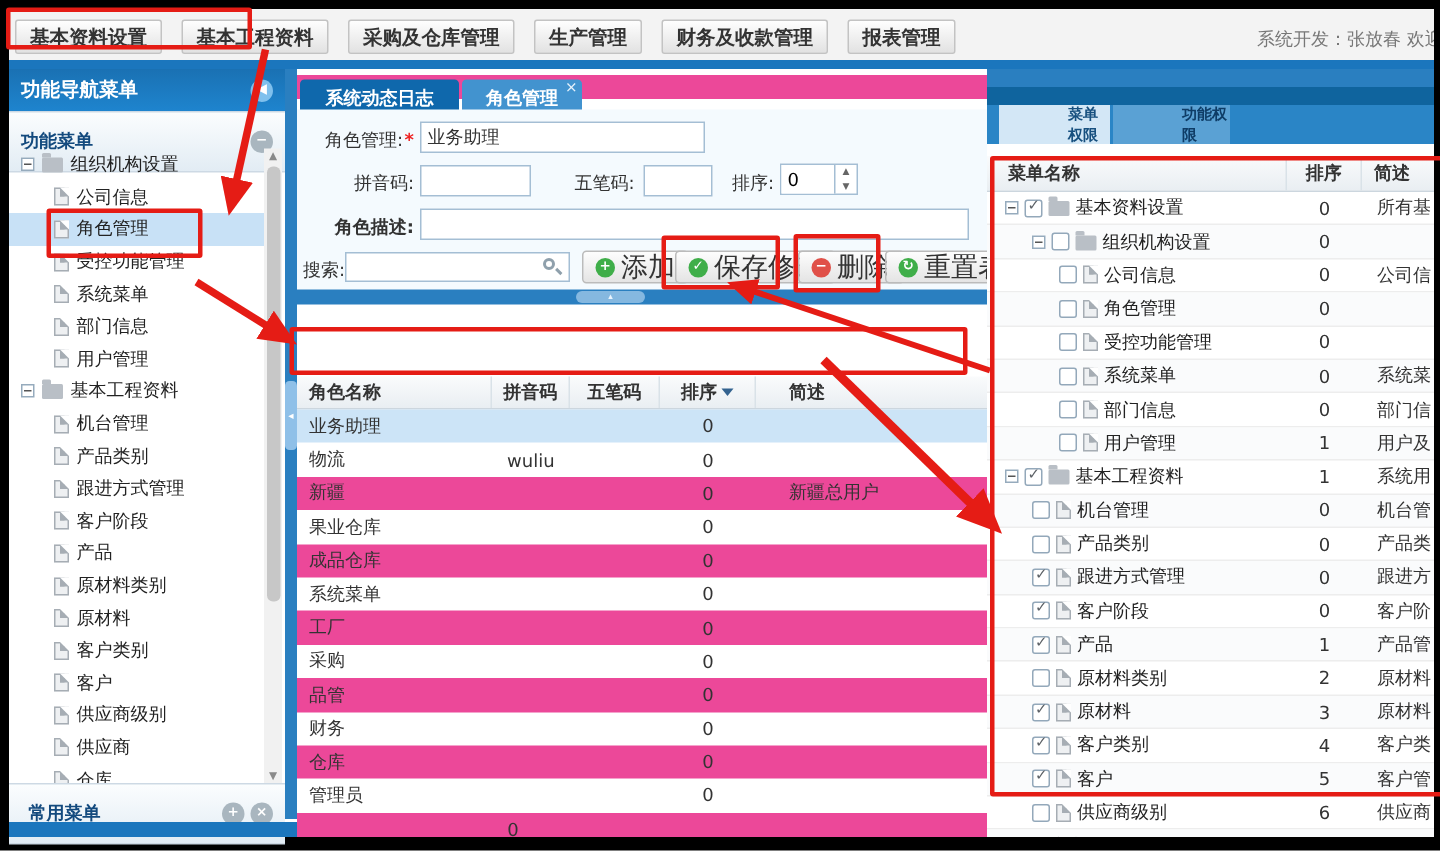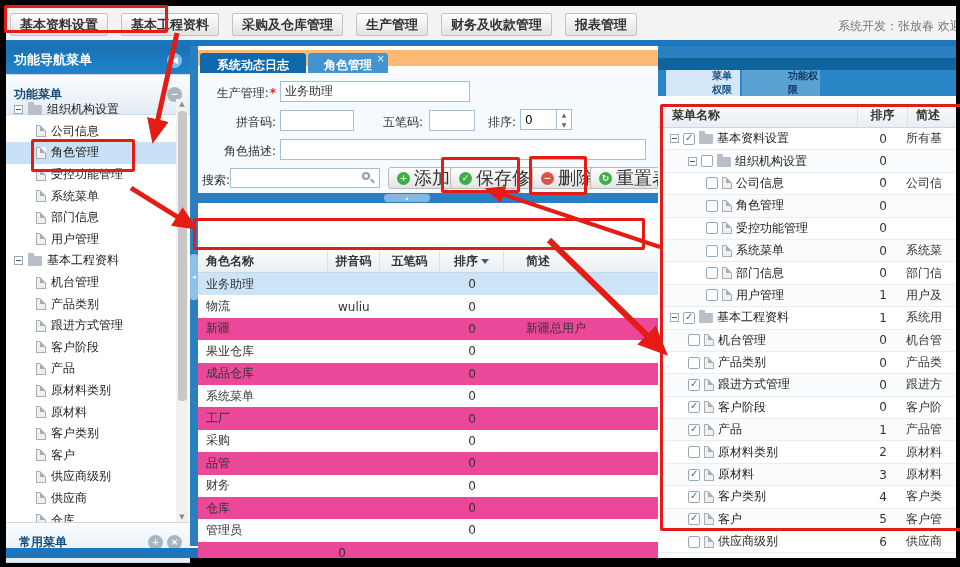--- a/index.html
+++ b/index.html
@@ -66,21 +66,21 @@
 
   
   #splitter { left:190px; top:46px; width:8px; height:500px; background:#2a7fc0; }
   #splitter .handle { position:absolute; left:0; top:208px; width:8px; height:46px;
                       background:#8fc0e8; border-radius:3px; color:#fff; font-size:7px;
                       display:flex; align-items:center; justify-content:center; cursor:pointer; }
   #splitter .handle::after { content:'◂'; }
 
   
   #center { left:198px; top:46px; width:460px; height:512px; background:#fff; overflow:hidden; }
-  #c-tabstrip { position:absolute; left:0; top:4px; width:460px; height:16px; background:#fdba74; }
+  #c-tabstrip { position:absolute; left:0; top:4px; width:460px; height:16px; background:#ec4899; }
   .c-tab { position:absolute; top:3px; height:24px; display:flex; align-items:center;
            justify-content:center; color:#fff; font-weight:bold; font-size:12px;
            border-radius:3px 3px 0 0; cursor:pointer; }
   #c-tab0 { left:2px;  width:106px; background:#0f68ac; }
   #c-tab1 { left:110px; width:80px; background:#4293cf; }
   .close-x { position:absolute; top:0; right:3px; font-size:10px; font-weight:normal;
              color:#e8f3fc; cursor:pointer; }
   .close-x::after { content:'×'; }
 
   #c-form { position:absolute; left:0; top:27px; width:460px; height:120px; background:#f4fafe; }
@@ -173,21 +173,21 @@
   .rp-row.lv2 { padding-left:30px; }
   .rp-row.lv3 { padding-left:48px; }
   .rp-row .expander { display:none; }
   .rp-row.has-exp .expander { display:block; }
   .cb { width:12px; height:12px; background:#fff; border:1px solid #93a8ba; border-radius:2px;
         flex:none; position:relative; cursor:pointer; }
   .rp-row.checked .cb::after { content:'✓'; position:absolute; left:1px; top:-2px;
                                font-size:10px; font-weight:bold; color:#5c6166; }
   .rp-label { font-size:12px; color:#222; white-space:nowrap; }
   .rp-sort { position:absolute; left:200px; width:50px; text-align:center; }
-  .rp-desc { position:absolute; left:238px; right:0; padding-left:10px; white-space:nowrap;
+  .rp-desc { position:absolute; left:250px; right:0; padding-left:10px; white-space:nowrap;
              overflow:hidden; }
 
   
   #bottom-blue { left:6px; top:548px; width:192px; height:10px; background:#1b76bd; }
 
   
   .anno-box { position:absolute; border:3px solid #e51c15; border-radius:2px;
               pointer-events:none; z-index:40; }
   #anno-svg { position:absolute; left:0; top:0; width:960px; height:567px;
               pointer-events:none; z-index:50; }
@@ -358,35 +358,35 @@
     <div class="c-tab" id="c-tab0">
       <span>系统动态日志</span>
     </div>
     <div class="c-tab" id="c-tab1">
       <span>角色管理</span>
       <span class="close-x"></span>
     </div>
   </div>
 
   <div id="c-form">
-    <div class="f-label" style="left:2px; top:12px;"><span>生产管理:</span><span class="req">*</span></div>
+    <div class="f-label" style="left:2px; top:12px;"><span>角色管理:</span><span class="req">*</span></div>
     <input class="tbx" style="left: 82px; top: 8px; width: 190px;" value="业务助理">
     <div class="f-label" style="left:2px; top:41px;">拼音码:</div>
     <input class="tbx" style="left: 82px; top: 37px; width: 74px;" value="">
     <div class="f-label" style="left:149px; top:41px;">五笔码:</div>
     <input class="tbx" style="left: 231px; top: 37px; width: 46px;" value="">
     <div class="f-label" style="left:244px; top:41px; width:74px;">排序:</div>
     <div id="spinner">
       <input value="0" style="">
       <div class="spin-btns">
         <span class="spin-up"></span>
         <span class="spin-dn"></span>
       </div>
     </div>
-    <div class="f-label" style="left:2px; top:70px;">角色描述:</div>
+    <div class="f-label" style="left:2px; top:70px;font-weight:bold;">角色描述:</div>
     <input class="tbx" style="left: 82px; top: 66px; width: 366px;" value="">
   </div>
 
   <div id="c-toolbar">
     <span id="search-label">搜索:</span>
     <input class="tbx abs" id="search-input" value="" style="">
     <span class="mag"></span>
     <div class="tool-btn" id="btn-add">
       <span class="btn-ico green ico-plus"></span>
       <span>添加</span>

